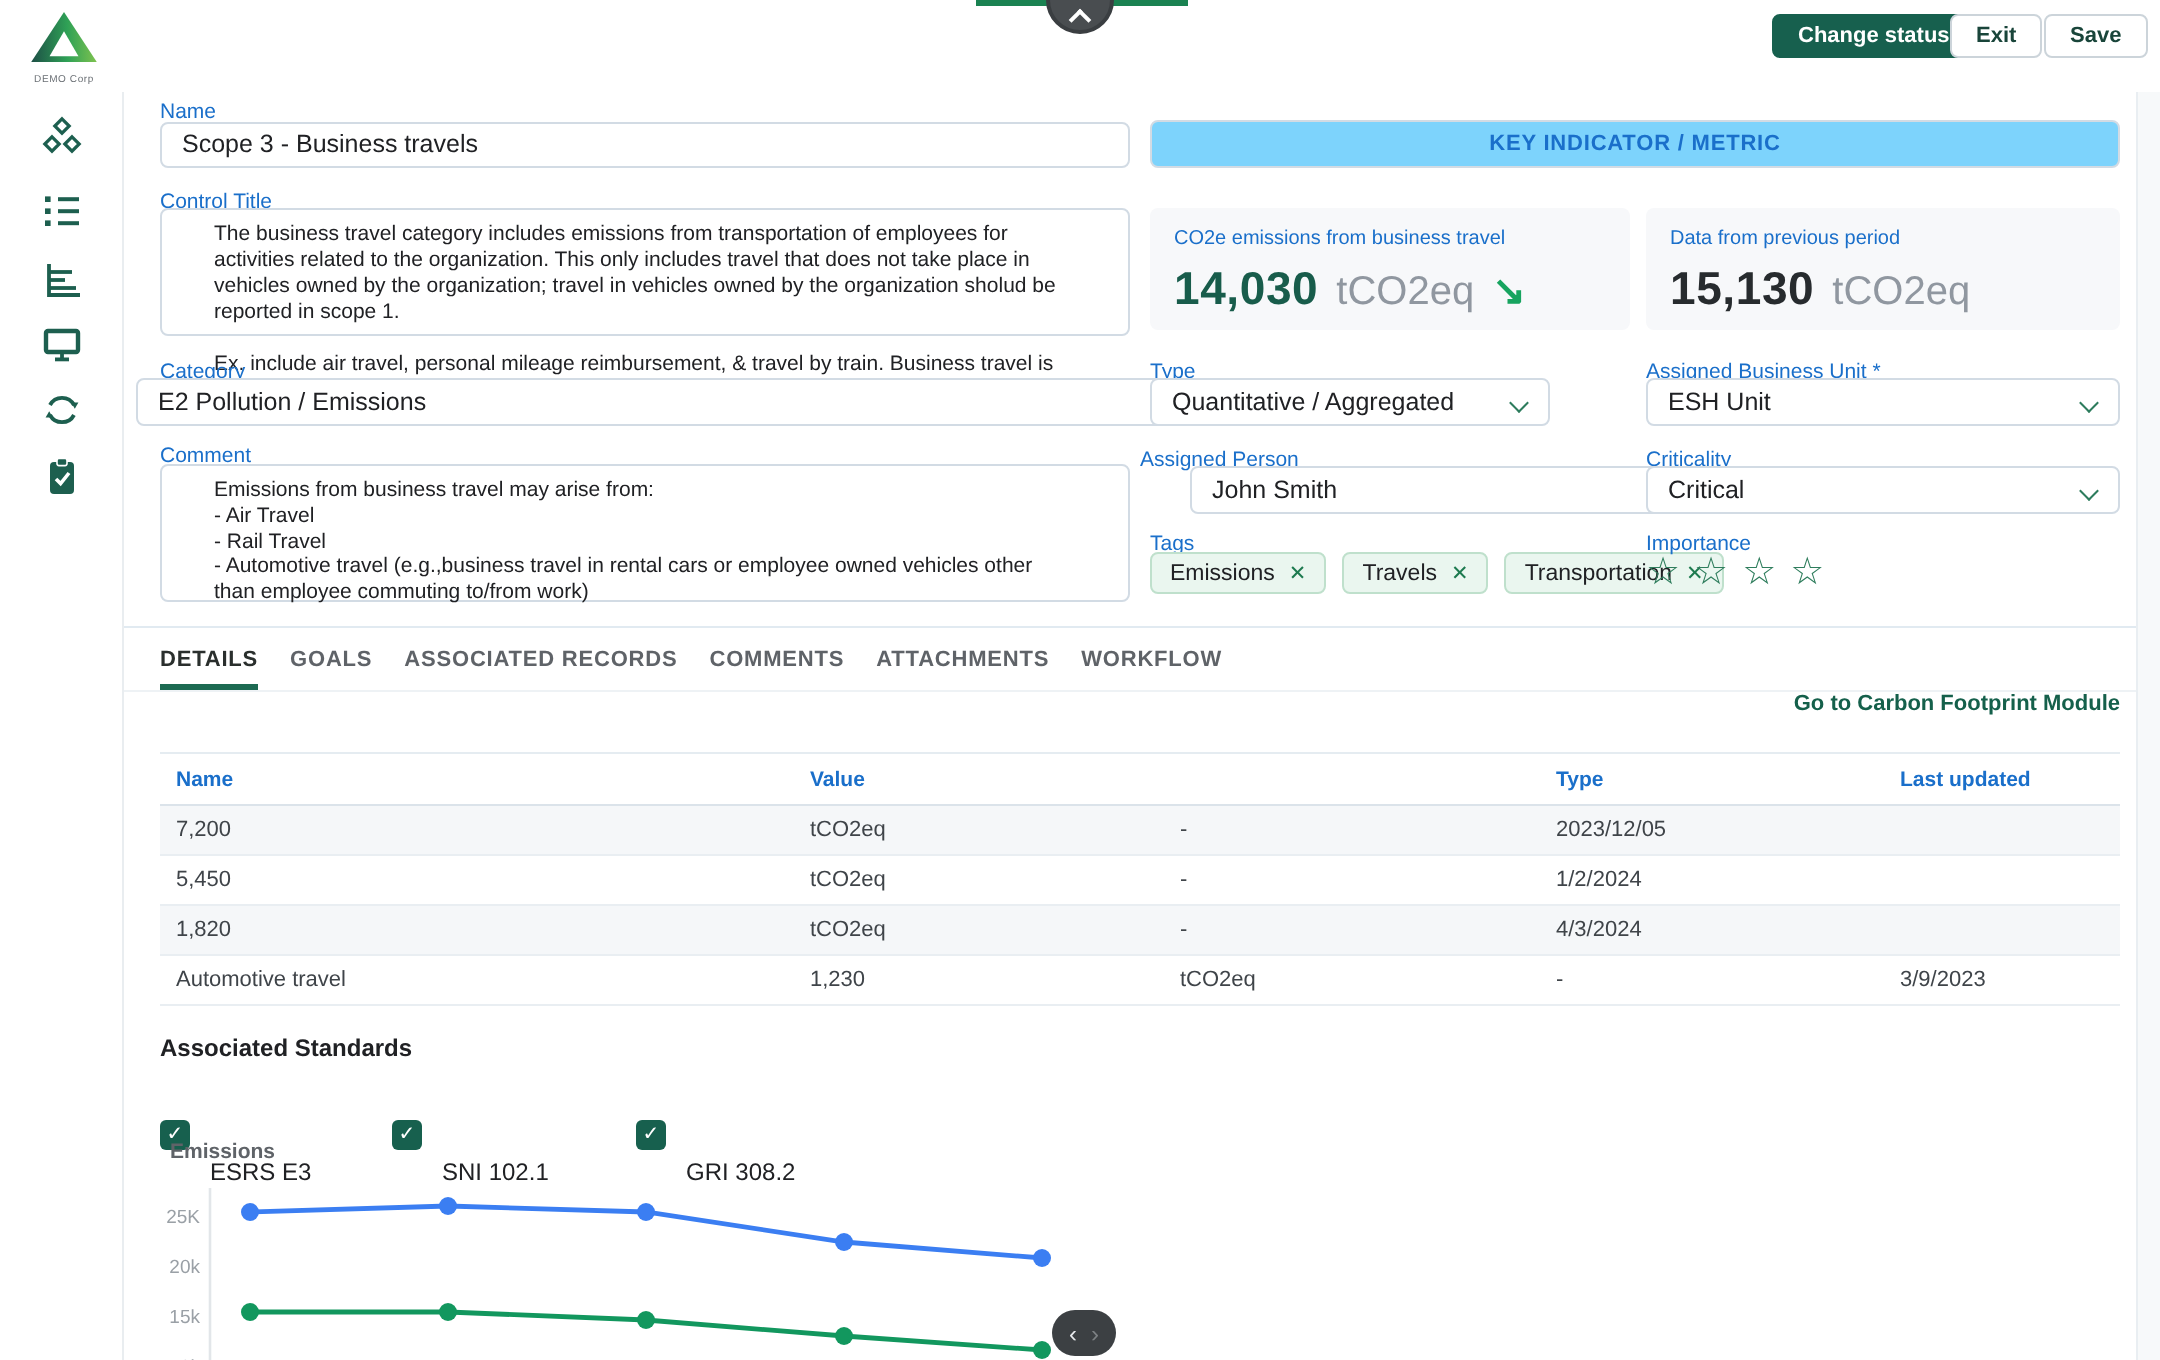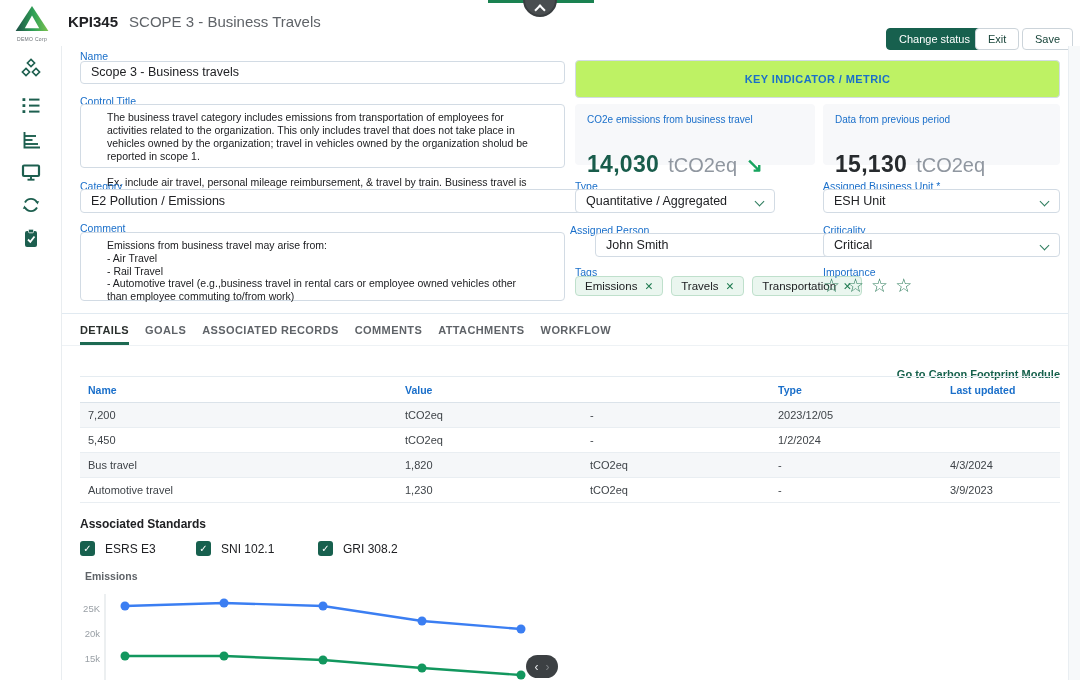--- a/index.html
+++ b/index.html
@@ -13,21 +13,21 @@
   .collapse-circle .chev-up { position:absolute; left:11px; top:21px; width:8px; height:8px;
                      border-left:2px solid #fff; border-top:2px solid #fff; transform:rotate(45deg); }
 
   
   #header { left:0; top:0; width:1080px; height:46px; background:#fff; }
   #logo { left:10px; top:5px; width:44px; height:40px; text-align:center; }
   #logo .corp { font-size:5px; color:#6b7075; letter-spacing:.3px; }
   #header-titles { left:68px; top:13px; display:flex; gap:11px; align-items:baseline; }
   #kpi-id { font-size:15px; font-weight:bold; color:#202124; }
   #page-title { font-size:15px; color:#5f6368; }
-  .btn { position:absolute; top:28px; height:22px; border-radius:4px; font-size:11px; font-weight:normal;
+  .btn { position:absolute; top:7px; height:22px; border-radius:4px; font-size:11px; font-weight:bold;
          display:flex; align-items:center; padding:0 12px; cursor:pointer; }
   .btn.primary { background:#17604e; color:#fff; border:1px solid #17604e; }
   .btn.ghost { background:#fff; color:#19453a; border:1px solid #ccd4da; }
   #btn-change-status { left:886px; }
   #btn-exit { left:975px; }
   #btn-save { left:1022px; }
 
   
   #sidebar { left:0; top:46px; width:62px; height:634px; background:#fff; border-right:1px solid #e9edf0; }
   .side-icon { position:absolute; left:19px; width:24px; height:24px; cursor:pointer; }
@@ -39,68 +39,68 @@
   
   .flabel { position:absolute; font-size:10.5px; color:#1a6fca; }
   .fbox { position:absolute; border:1px solid #d2dbe4; border-radius:4px; background:#fff;
           font-size:12.5px; color:#202124; }
   .fbox.input { line-height:21px; padding:0 10px; }
   .fbox.area { font-size:10.5px; line-height:13px; padding:6px 26px; white-space:pre-line; }
   .fbox.select { line-height:22px; padding:0 26px 0 10px; cursor:pointer; }
   .chev { position:absolute; right:11px; top:8px; width:7px; height:7px;
           border-right:1.8px solid #2d7c5d; border-bottom:1.8px solid #2d7c5d; transform:rotate(45deg); }
 
-  #kim-btn { left:575px; top:60px; width:485px; height:38px; border:1px solid #d2dbe4; border-radius:4px;
+  #kim-btn { left:575px; top:60px; width:485px; height:24px; border:1px solid #d2dbe4; border-radius:4px;
              display:flex; align-items:center; justify-content:center; font-size:11px; font-weight:bold;
-             color:#1a6fca; letter-spacing:.4px; background:#bef264; cursor:pointer; }
+             color:#1a6fca; letter-spacing:.4px; background:#7dd3fc; cursor:pointer; }
 
   .kpi-card { position:absolute; top:104px; height:61px; background:#f7f8fa; border-radius:4px; padding:10px 12px; }
   #kpi-card-current { left:575px; width:240px; }
   #kpi-card-previous { left:823px; width:237px; }
   .kpi-label { font-size:10px; color:#1a6fca; }
   .kpi-valrow { margin-top:6px; display:flex; align-items:baseline; gap:9px; }
-  .kpi-value { font-size:23px; font-weight:bold; letter-spacing:.3px;margin-top:20px; }
+  .kpi-value { font-size:23px; font-weight:bold; letter-spacing:.3px; }
   #kpi-card-current .kpi-value { color:#185c4b; }
   #kpi-card-previous .kpi-value { color:#272b2e; }
   .kpi-unit { font-size:20px; color:#9097a0; }
   .kpi-trend { font-size:20px; font-weight:bold; color:#17a45f; }
 
   
   #tags-row { left:575px; top:276px; display:flex; gap:8px; }
   .chip { background:#eaf6ef; border:1px solid #bfe0cc; border-radius:4px; padding:3px 9px;
           font-size:11.5px; color:#202124; display:flex; align-items:center; gap:7px; cursor:pointer; }
   .chip .x { color:#1d7a4f; font-size:10.5px; cursor:pointer; }
   #stars { left:823px; top:274px; display:flex; gap:7px; font-size:19px; color:#2e7d5c; }
   #stars span { cursor:pointer; }
 
   
   .divider { position:absolute; left:62px; width:1006px; height:1px; background:#e1eaf1; }
   #tabs { left:80px; top:324px; display:flex; gap:16px; }
   .tab { font-size:11px; letter-spacing:.4px; font-weight:bold; color:#5f6368;
          padding-bottom:6px; cursor:pointer; border-bottom:3px solid transparent; }
   .tab.active { color:#2a2f2d; border-bottom-color:#1d6a52; }
 
-  #module-link { left:800px; top:368px; width:260px; text-align:right; font-size:11px;
+  #module-link { left:800px; top:346px; width:260px; text-align:right; font-size:11px;
                  font-weight:bold; color:#15604b; cursor:pointer; }
 
   
   #kpi-table { left:80px; top:376px; width:980px; }
   .t-row { display:grid; grid-template-columns:325px 185px 188px 172px auto; align-items:center; }
   .t-head { height:27px; border-top:1px solid #e5ecf1; border-bottom:1px solid #dbe3ea; }
   .t-head .t-cell { font-size:10.5px; font-weight:bold; color:#1a6fca; }
   .t-data { height:25px; border-bottom:1px solid #e9eef2; font-size:11px; color:#3f4449; }
   .t-data:nth-child(odd) { background:#f5f7f9; }
   .t-cell:first-child { padding-left:8px; }
 
   
   #std-title { left:80px; top:517px; font-size:12px; font-weight:bold; color:#202124; }
   .std-item { position:absolute; top:541px; display:flex; align-items:center; gap:10px; }
   .std-check { width:15px; height:15px; background:#17604e; border-radius:3px; color:#fff;
                font-size:10px; display:flex; align-items:center; justify-content:center; cursor:pointer; }
-  .std-label { font-size:12px; color:#202124; }
+  .std-label { font-size:12px; color:#202124;margin-top:38px; }
 
   
   #chart { left:75px; top:568px; width:495px; height:120px; }
   #chart-title { position:absolute; left:10px; top:2px; font-size:10.5px; font-weight:bold; color:#5f6368; }
   #chart-svg { position:absolute; left:0; top:0; }
 
   .nav-pill { position:absolute; left:526px; top:655px; width:32px; height:23px; border-radius:12px;
               background:#3c4043; display:flex; align-items:center; justify-content:center; gap:7px; }
   .nav-pill .pc { font-size:12px; line-height:1; cursor:pointer; }
   .nav-pill .pc.prev { color:#e8eaed; }
@@ -117,24 +117,20 @@
           <stop offset="0" stop-color="#1d4f46"></stop>
             <stop offset="0.55" stop-color="#2fa156"></stop>
             <stop offset="1" stop-color="#7dc24f"></stop>
         </linearGradient>
       </defs>
       <polygon points="18,1 35,27 1,27" fill="url(#lg)"></polygon>
       <polygon points="18,11 25.5,24 10.5,24" fill="#ffffff"></polygon>
     </svg>
     <div class="corp">DEMO Corp</div>
   </div>
-  <div class="abs" id="header-titles">
-    <span id="kpi-id">KPI345</span>
-    <span id="page-title">SCOPE 3 - Business Travels</span>
-  </div>
   <div class="btn primary" id="btn-change-status">Change status</div>
   <div class="btn ghost" id="btn-exit">Exit</div>
   <div class="btn ghost" id="btn-save">Save</div>
 </div>
 
 <div class="topline"></div>
 <div class="collapse-circle">
   <span class="chev-up"></span>
 </div>
 
@@ -199,21 +195,21 @@
 
 <div class="flabel" style="left:80px;top:50px">Name</div>
 <div class="fbox input" style="left:80px;top:61px;width:485px;height:23px">Scope 3 - Business travels</div>
 
 <div class="flabel" style="left:80px;top:95px">Control Title</div>
 <div class="fbox area" style="left:80px;top:104px;width:485px;height:64px">The business travel category includes emissions from transportation of employees for activities related to the organization. This only includes travel that does not take place in vehicles owned by the organization; travel in vehicles owned by the organization sholud be reported in scope 1.
 
 Ex. include air travel, personal mileage reimbursement, &amp; travel by train. Business travel is category 6 of scope 3.</div>
 
 <div class="flabel" style="left:80px;top:180px">Category</div>
-<div class="fbox select" style="left:80px;top:189px;width:586px;height:24px">
+<div class="fbox select" style="left:68px;top:189px;width:586px;height:24px">
   <span>E2 Pollution / Emissions</span>
   <span class="chev"></span>
 </div>
 
 <div class="flabel" style="left:80px;top:222px">Comment</div>
 <div class="fbox area" style="left:80px;top:232px;width:485px;height:69px;line-height:12.8px">Emissions from business travel may arise from:
 - Air Travel
 - Rail Travel
 - Automotive travel (e.g.,business travel in rental cars or employee owned vehicles other than employee commuting to/from work)</div>
 
@@ -308,21 +304,20 @@
         <div class="t-cell">-</div>
         <div class="t-cell">2023/12/05</div>
       </div>
       <div class="t-row t-data">
         <div class="t-cell">5,450</div>
         <div class="t-cell">tCO2eq</div>
         <div class="t-cell">-</div>
         <div class="t-cell">1/2/2024</div>
       </div>
       <div class="t-row t-data">
-        <div class="t-cell">Bus travel</div>
         <div class="t-cell">1,820</div>
         <div class="t-cell">tCO2eq</div>
         <div class="t-cell">-</div>
         <div class="t-cell">4/3/2024</div>
       </div>
       <div class="t-row t-data">
         <div class="t-cell">Automotive travel</div>
         <div class="t-cell">1,230</div>
         <div class="t-cell">tCO2eq</div>
         <div class="t-cell">-</div>

